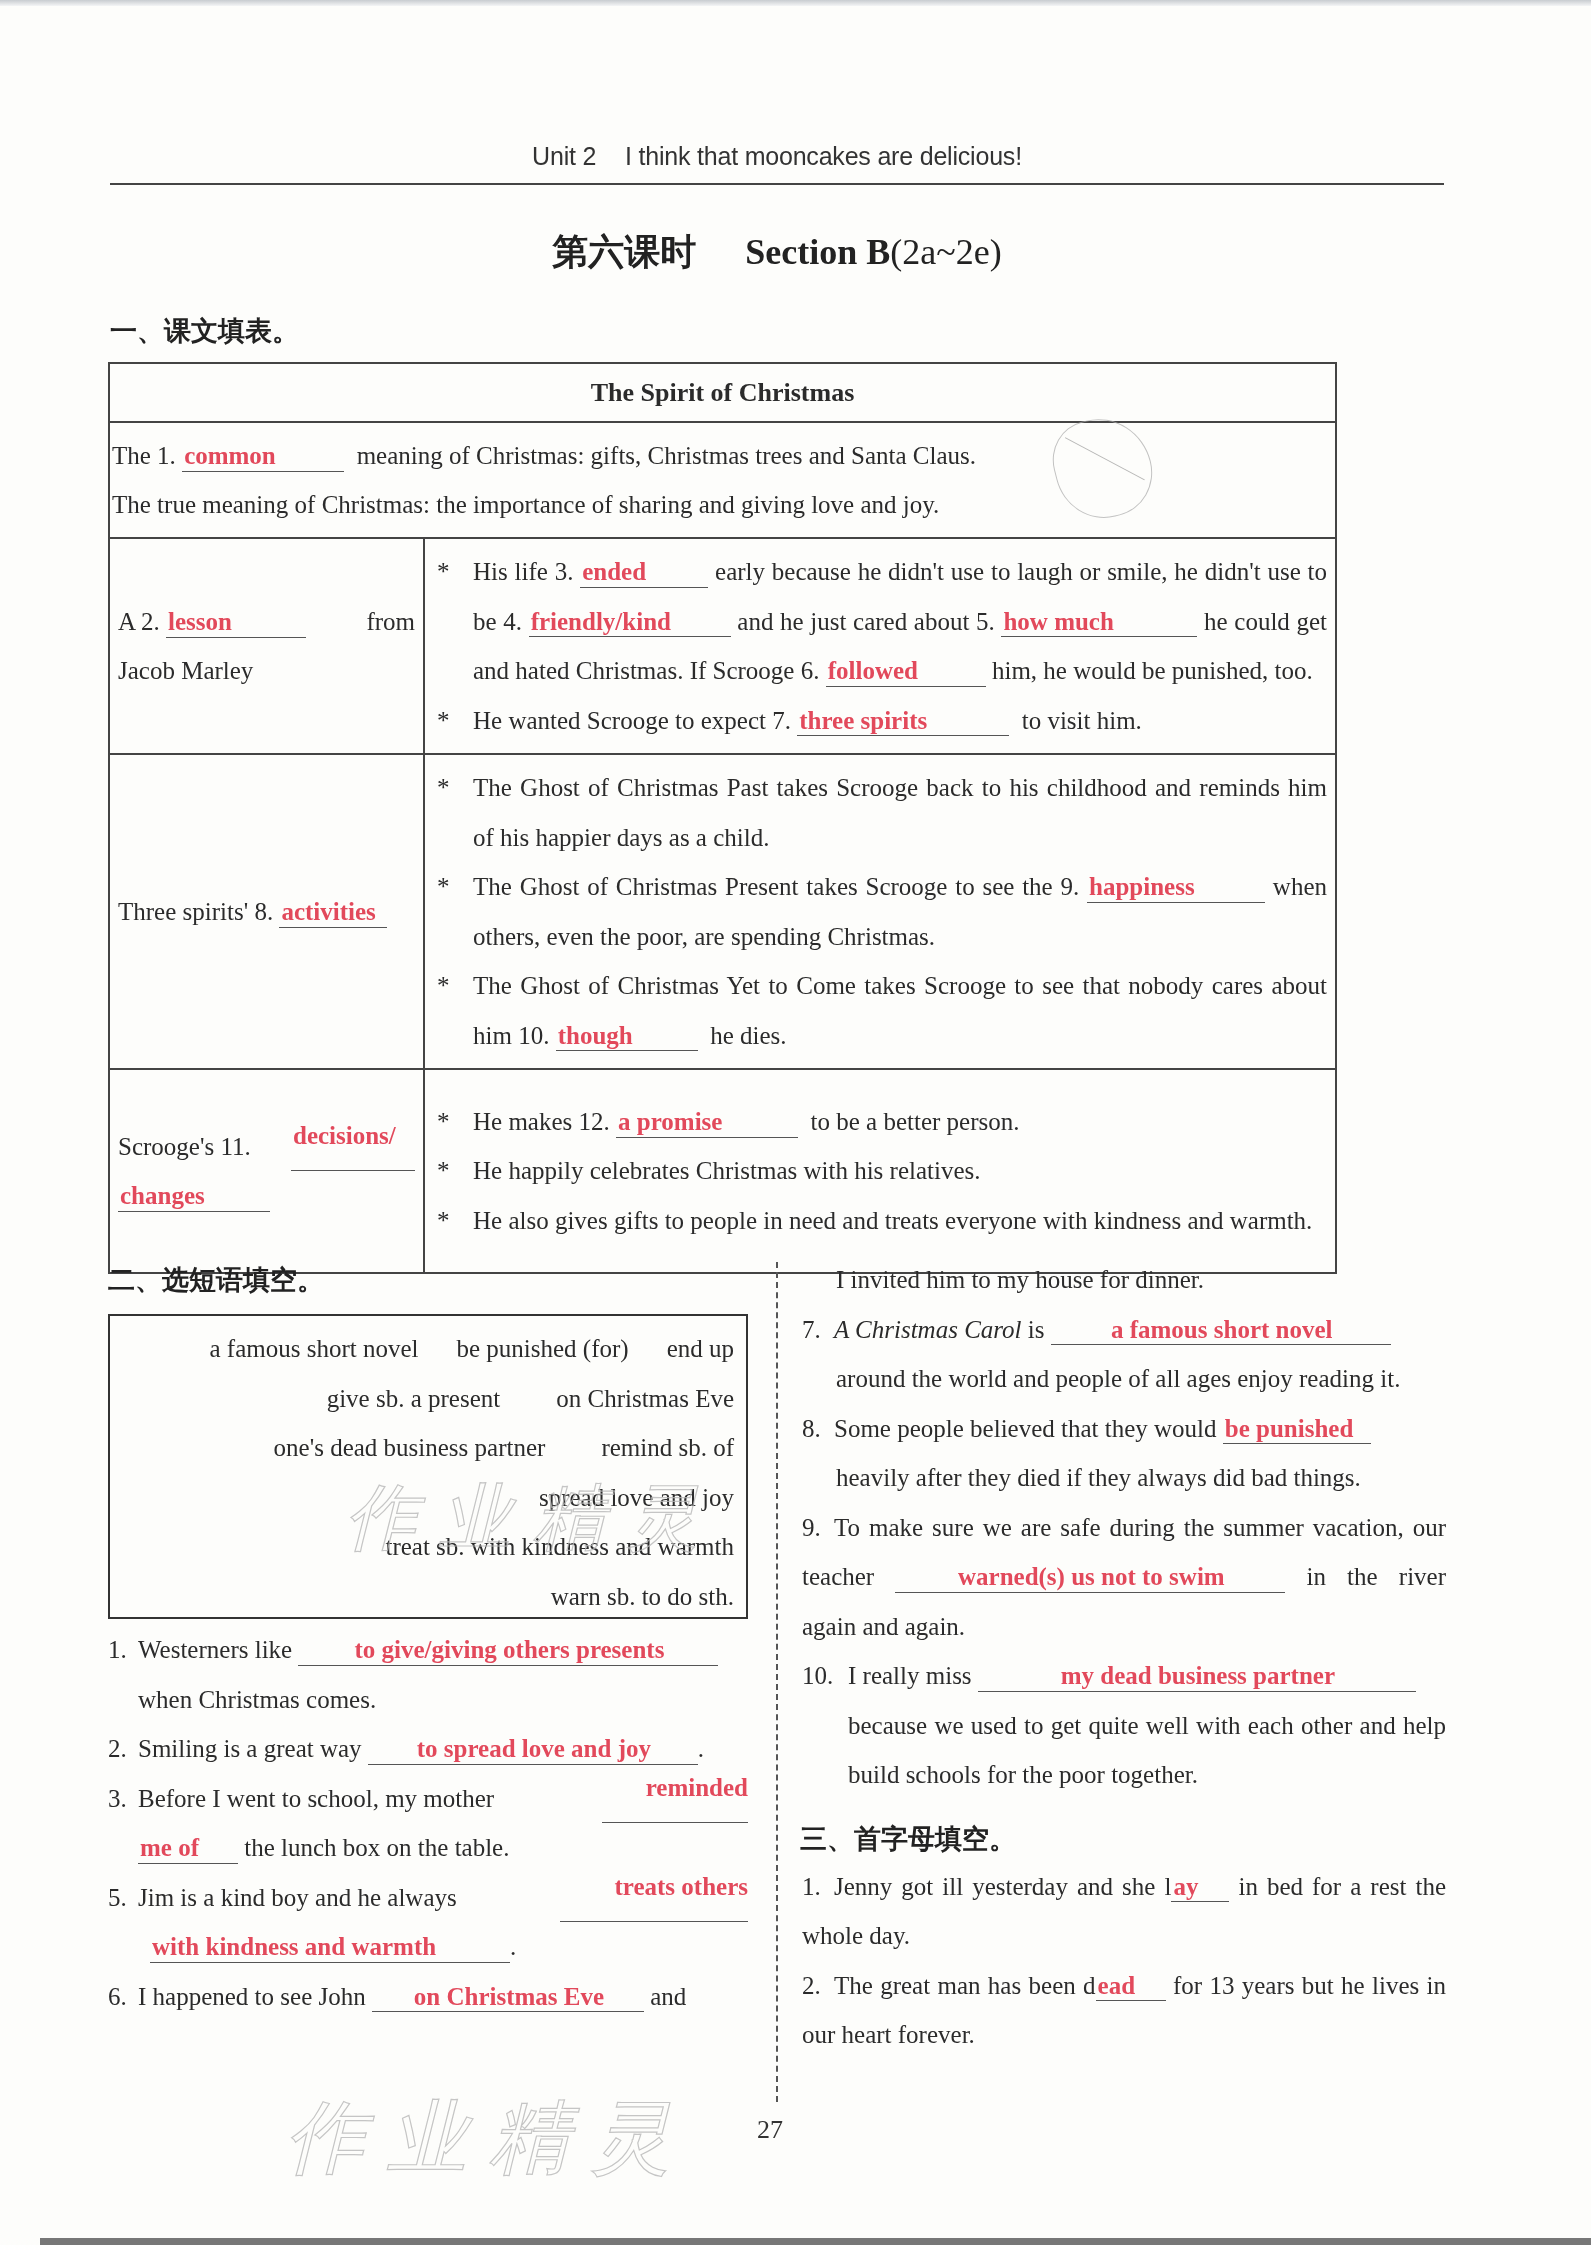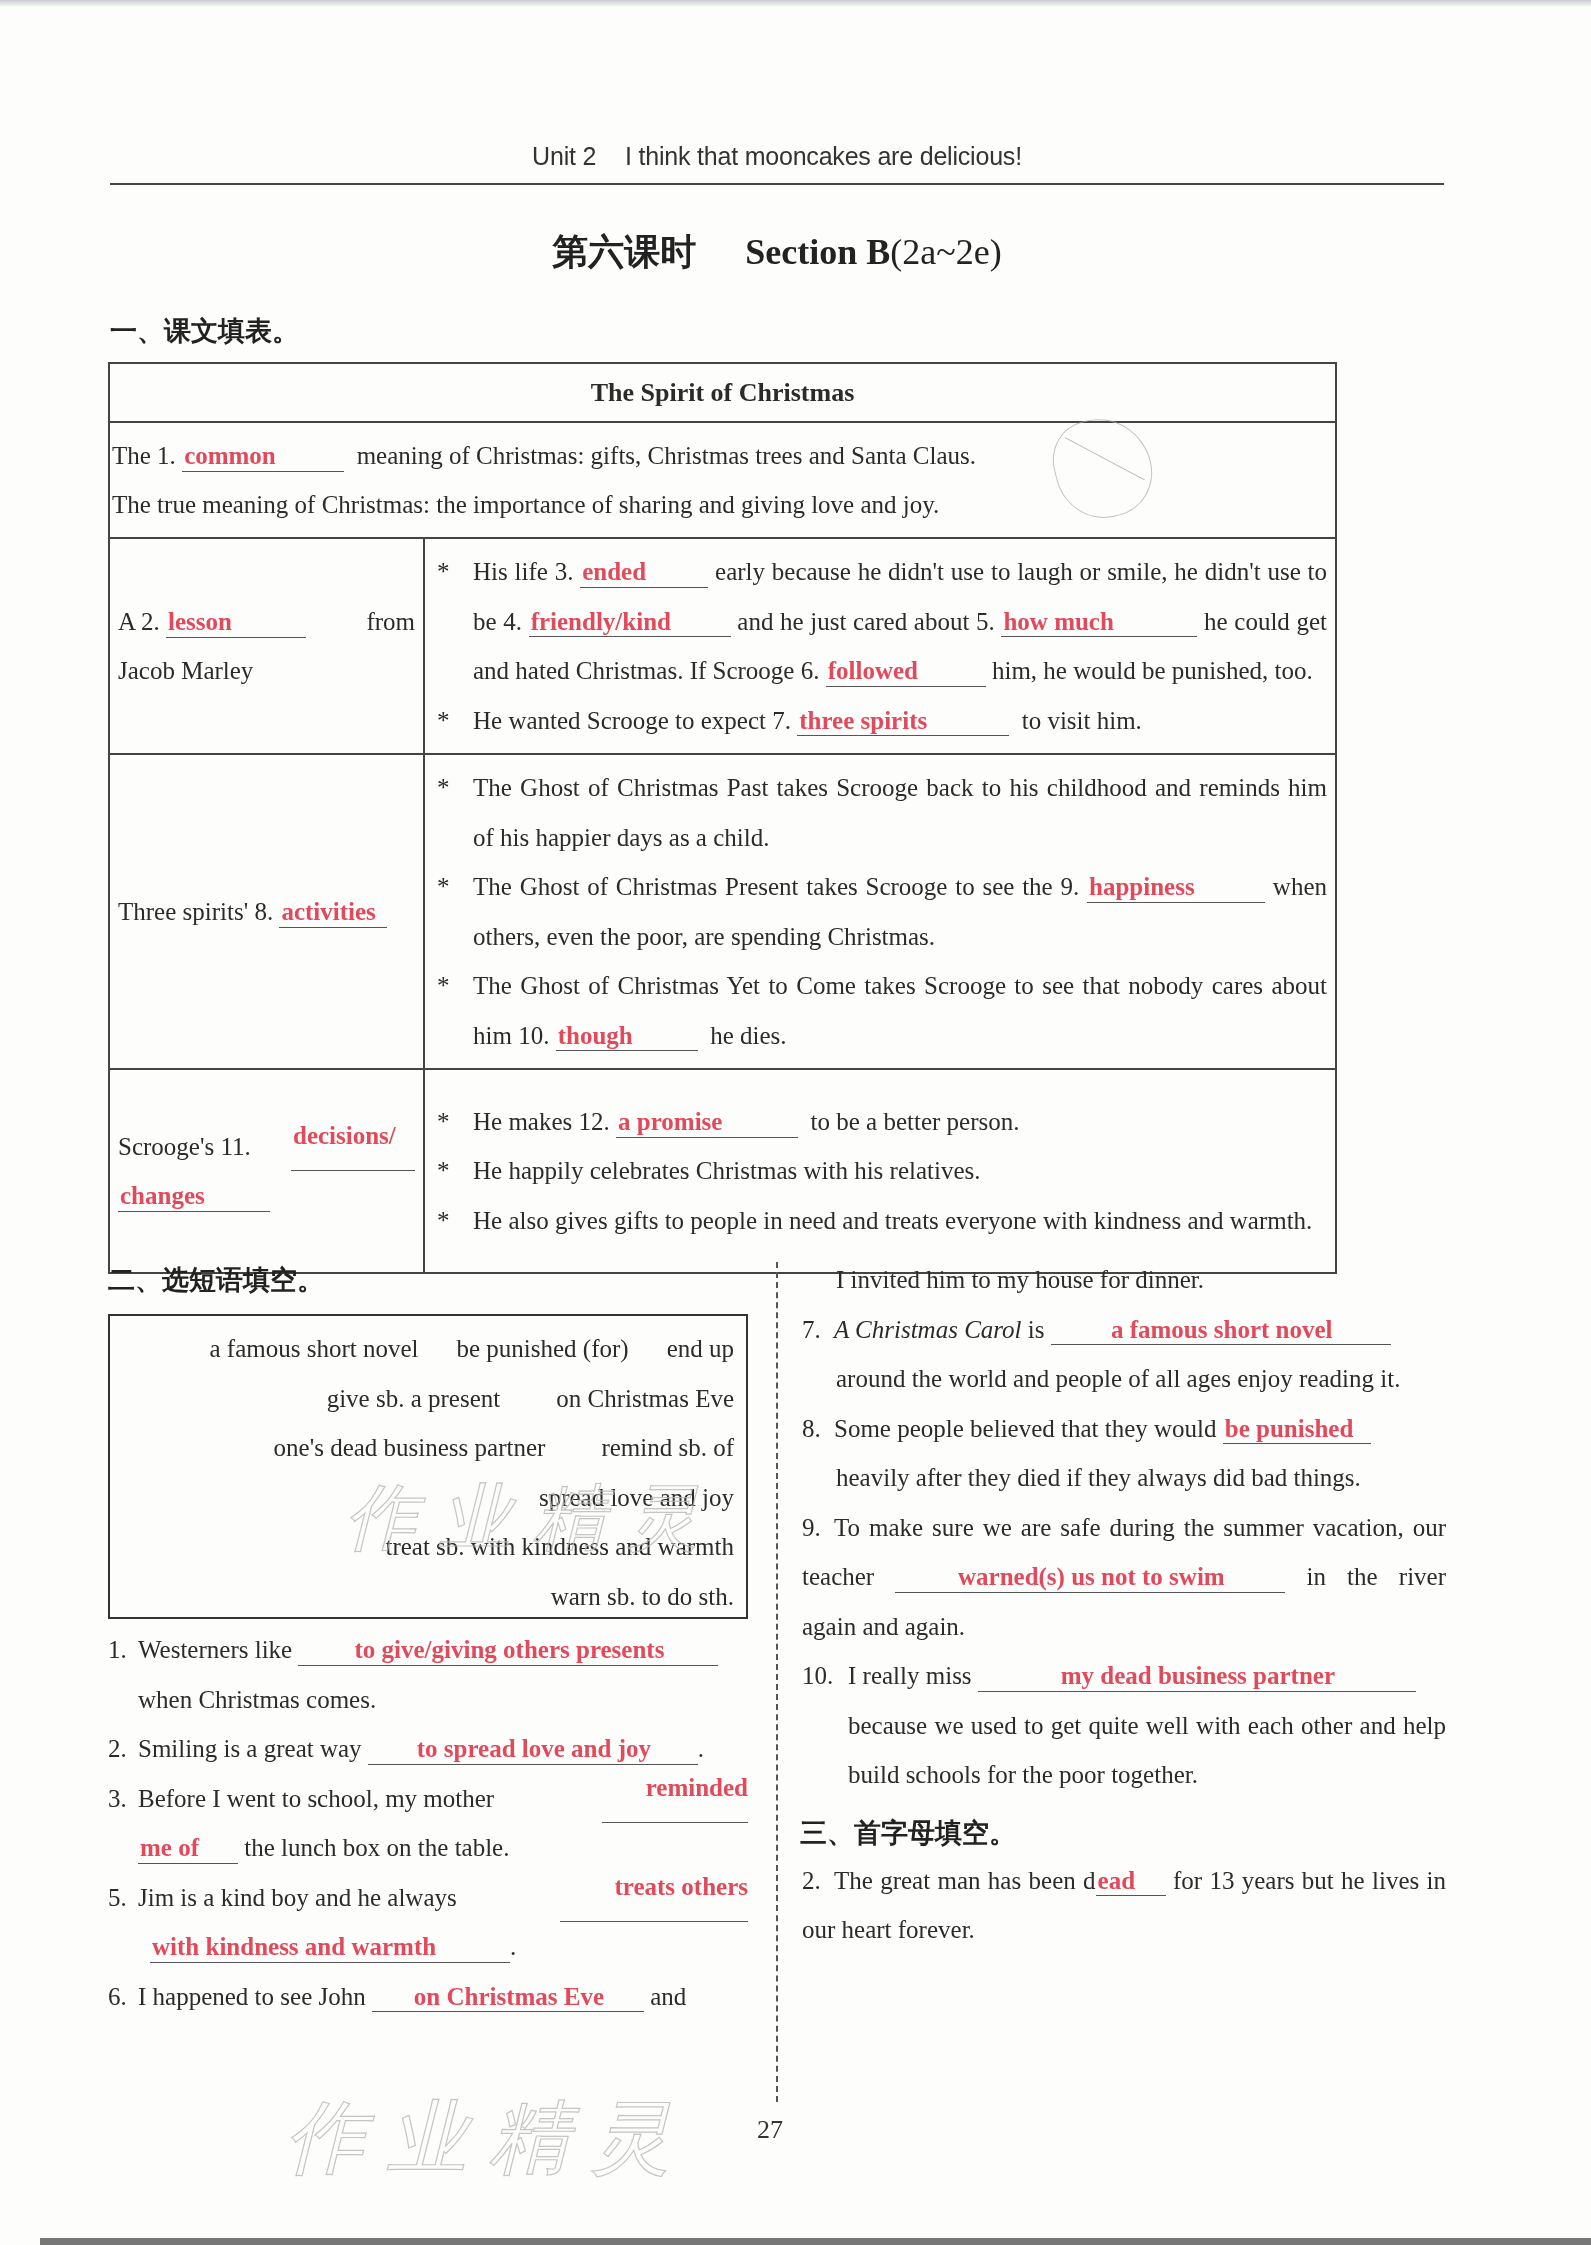--- a/index.html
+++ b/index.html
@@ -291,22 +291,26 @@
     <span class="num">9.</span><span>To make sure we are safe during the summer vacation, our teacher</span>
     <span class="blank" style="width:390px; text-align:center;"><span class="ans">warned(s) us not to swim</span></span>
     <span>in the river again and again.</span>
   </div>
   <div class="item r-item two">
     <span class="num">10.</span><span>I really miss</span>
     <span class="blank" style="width:438px; text-align:center;"><span class="ans">my dead business partner</span></span>
     <div class="cont">because we used to get quite well with each other and help build schools for the poor together.</div>
   </div>
 
-  <div class="sec-heading" style="position:static; margin:10px 0 0 -2px; line-height:46px;">三、首字母填空。</div>
-
+  <div class="sec-heading" style="position:static; margin:16px 0 0 -2px; line-height:46px;">三、首字母填空。</div>
+
+  <div class="item r-item">
+    <span class="num">1.</span><span>Jenny got ill yesterday and she l</span><span class="blank" style="width:58px;"><span class="ans">ay</span></span>
+    <span>in bed for a rest the whole day.</span>
+  </div>
   <div class="item r-item">
     <span class="num">2.</span><span>The great man has been d</span><span class="blank" style="width:70px;"><span class="ans">ead</span></span>
     <span>for 13 years but he lives in our heart forever.</span>
   </div>
 </div>
 
 <div class="watermark" style="left:285px; top:2085px; font-size:80px;">作业精灵</div>
 
 <div class="page-num">27</div>
 

